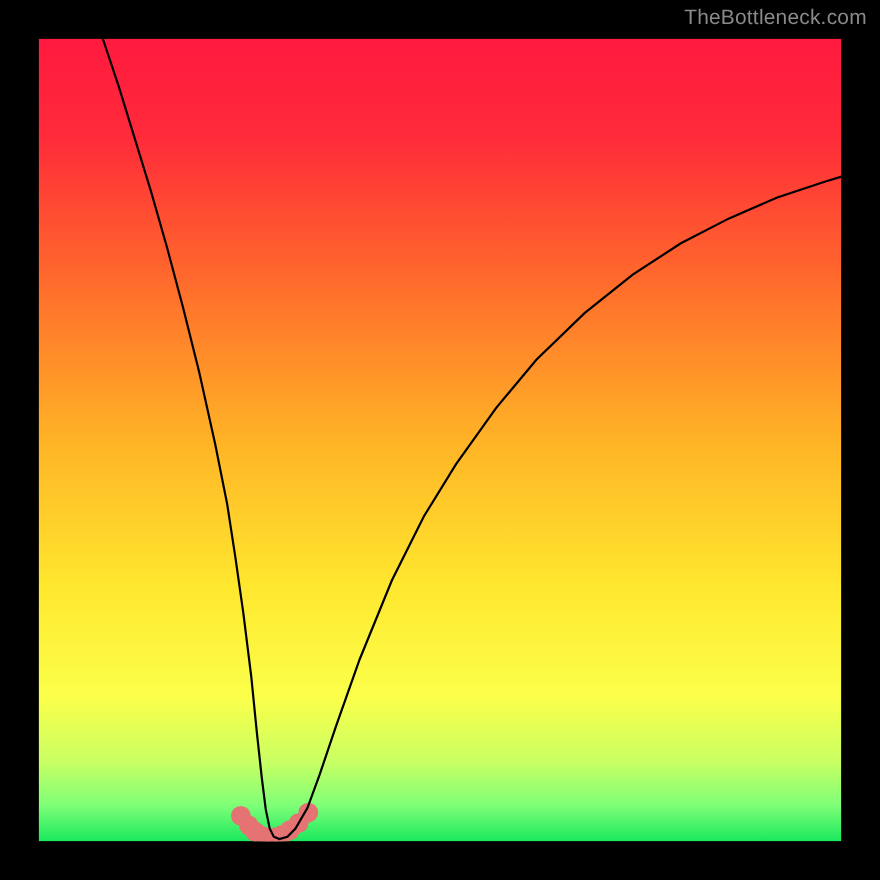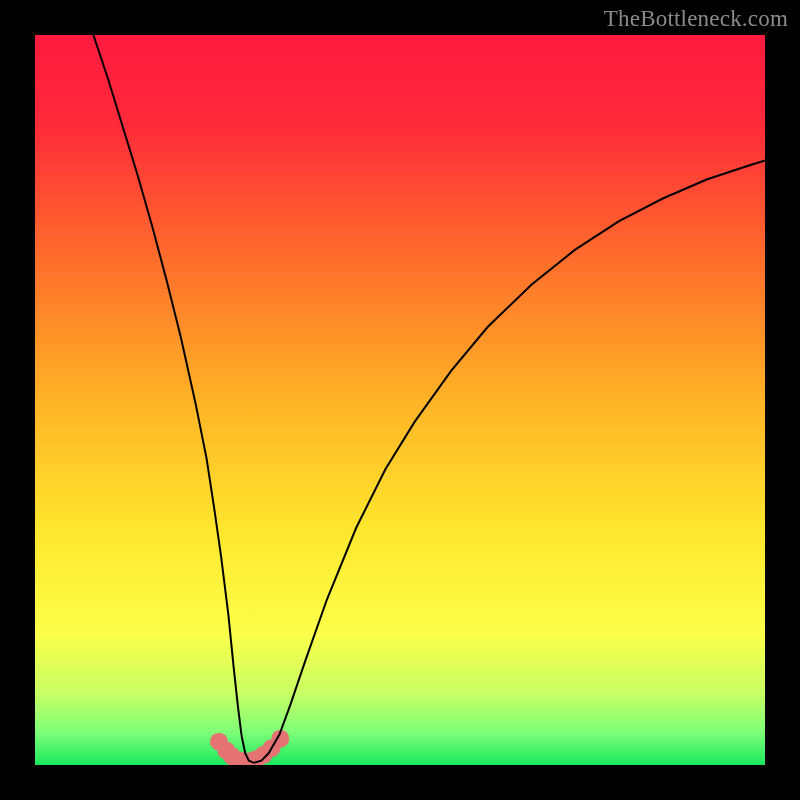--- a/index.html
+++ b/index.html
@@ -33,22 +33,22 @@
   .curve-svg {
     position: absolute;
     inset: 0;
     width: 730px;
     height: 730px;
   }
   .watermark {
     position: absolute;
     top: 6px;
     right: 12px;
-    font-family: Liberation Serif, serif;
-    font-size: 23px;
+    font-family: Liberation Sans, sans-serif;
+    font-size: 19px;
     color: #8a8a8a;
     letter-spacing: 0.2px;
   }
 </style>
 </head>
 <body>
 
 <div class="frame">
   <div class="plot">
     <svg class="gradient" viewBox="0 0 730 730" preserveAspectRatio="none">

